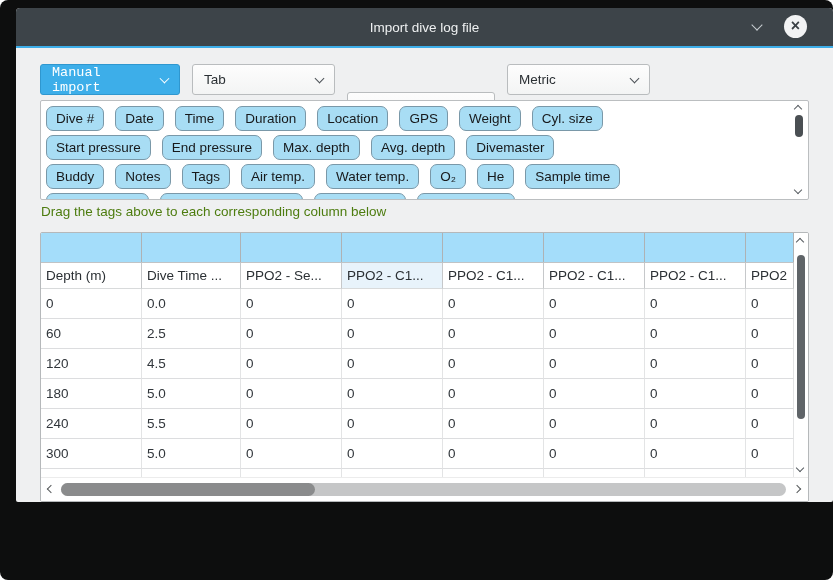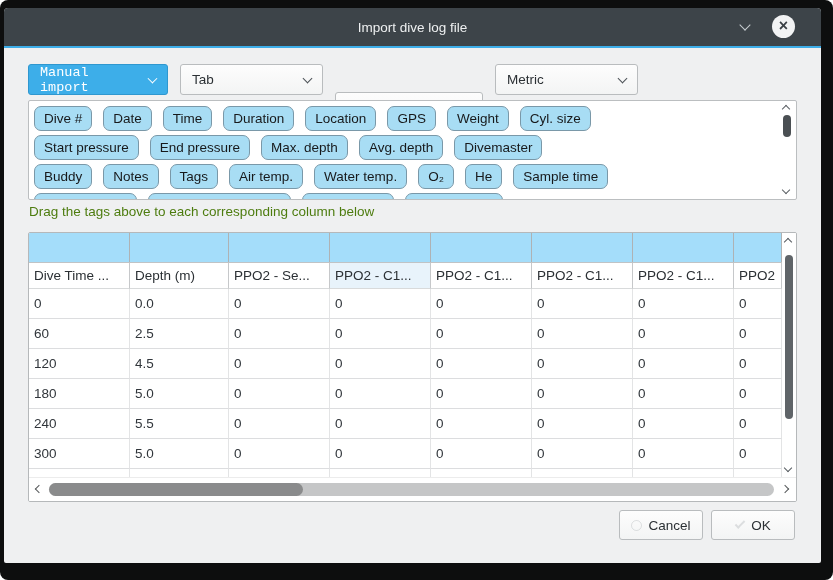--- a/index.html
+++ b/index.html
@@ -3,21 +3,21 @@
 <meta charset="utf-8">
 <style>
   :root{
     --accent:#3daee9; --titlebar:#3d4449; --bg:#eff0f1;
     --tagfill:#a8ddf4; --tagborder:#7a98a8; --dropzone:#a4ddfa;
     --text:#31363b; --border:#b9bcbe;
   }
   *{box-sizing:border-box; margin:0; padding:0;}
   body{font-family:"Liberation Sans", sans-serif; color:var(--text);}
   .screen{position:relative; width:833px; height:580px; background:#0d0e0e; border-radius:8px; overflow:hidden;}
-  .window{position:absolute; left:4px; top:8px; width:817px; height:555px; background:var(--bg); border-radius:4px 4px 2px 2px; overflow:hidden;padding-left:40px;}
+  .window{position:absolute; left:16px; top:8px; width:817px; height:494px; background:var(--bg); border-radius:4px 4px 2px 2px; overflow:hidden;padding-left:40px;}
 
   
   .titlebar{position:absolute; left:0; top:0; width:100%; height:38px; background:var(--titlebar); display:flex; align-items:center; justify-content:center;}
   .titlebar .title{color:#eef0f1; font-size:13.5px;}
   .accentline{position:absolute; left:0; top:38px; width:100%; height:2px; background:var(--accent);}
   .shade-btn{position:absolute; right:68px; top:12px; width:16px; height:14px; color:#c7ccd0; display:flex; align-items:center; justify-content:center; cursor:pointer;}
   .close-btn{position:absolute; right:26px; top:7px; width:23px; height:23px; border-radius:50%; background:#f2f3f4; display:flex; align-items:center; justify-content:center; cursor:pointer;}
   .close-x{color:#3a4045; font-size:16px; font-weight:bold; line-height:1; margin-top:-1px;}
 
   
@@ -159,22 +159,22 @@
           <div class="dz-cell"></div>
           <div class="dz-cell"></div>
           <div class="dz-cell"></div>
           <div class="dz-cell"></div>
           <div class="dz-cell"></div>
           <div class="dz-cell"></div>
           <div class="dz-cell"></div>
           <div class="dz-cell"></div>
         </div>
       <div class="grid-row th-row" id="thRow">
+          <div class="th">Depth (m)</div>
           <div class="th">Dive Time ...</div>
-          <div class="th">Depth (m)</div>
           <div class="th">PPO2 - Se...</div>
           <div class="th hl">PPO2 - C1...</div>
           <div class="th">PPO2 - C1...</div>
           <div class="th">PPO2 - C1...</div>
           <div class="th">PPO2 - C1...</div>
           <div class="th">PPO2</div>
         </div>
       <div id="tBody">
           <div class="grid-row tr">
             <div class="td">0</div>

